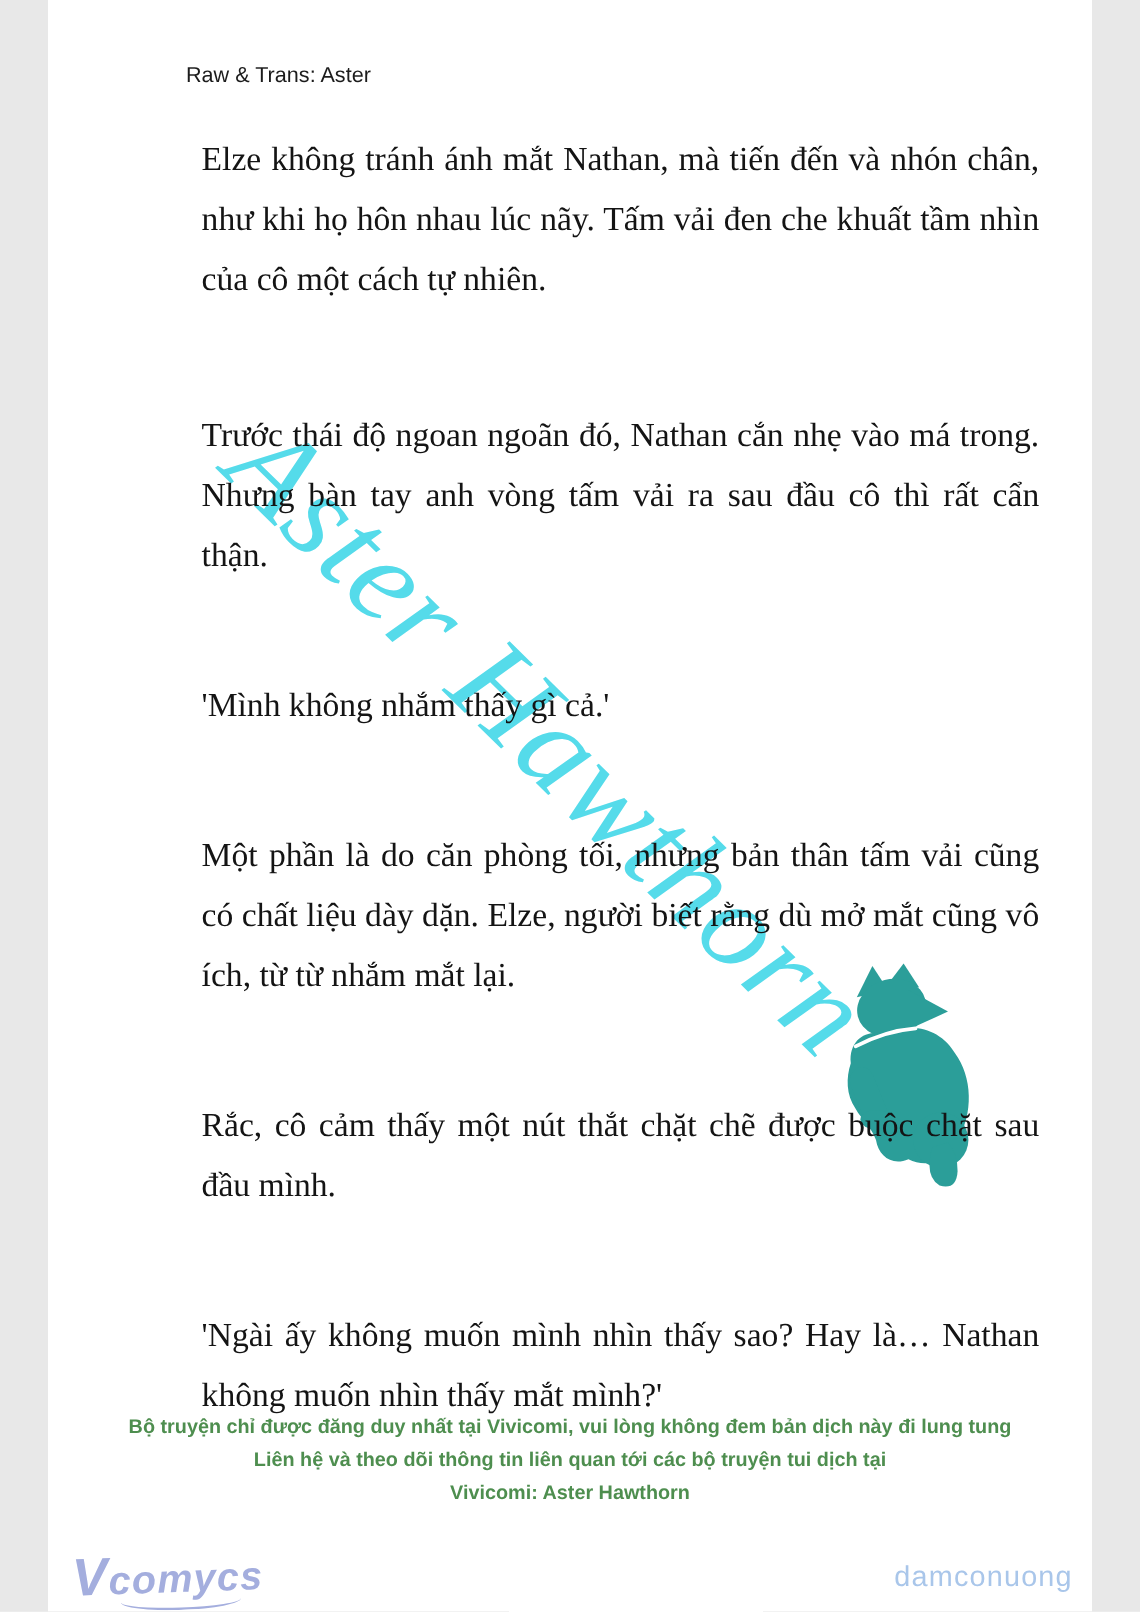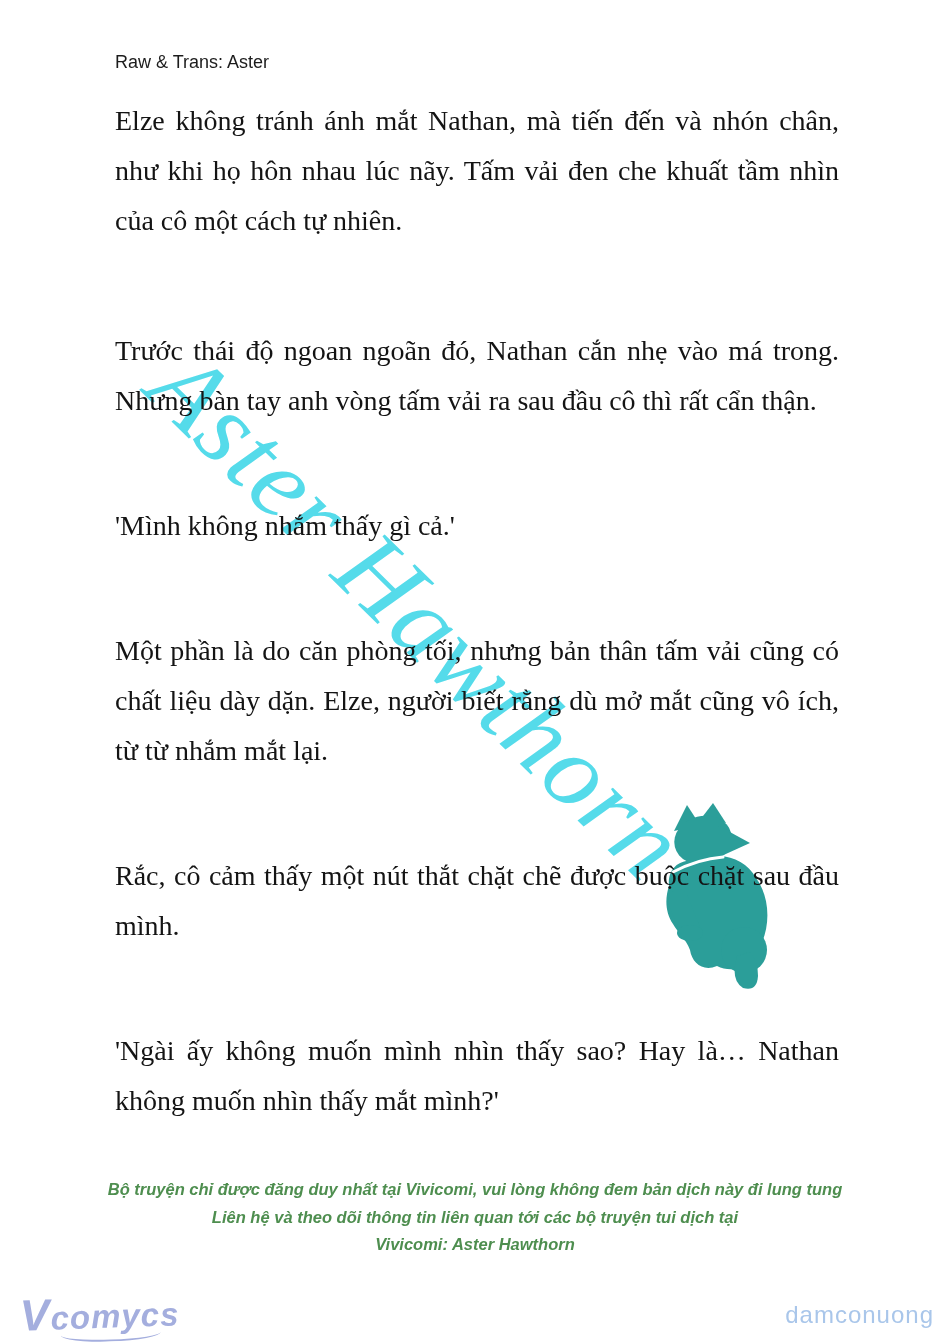--- a/index.html
+++ b/index.html
@@ -1,17 +1,17 @@
 <!DOCTYPE html>
 <html style="--watermark-color: #55dbea; --cat-color: #2b9e99; --notice-color: #4e8e4f; --vcomycs-color: #a4aede; --damconuong-color: #a9c6ea;"><head>
 <meta charset="utf-8">
 <style>
   html,body { margin:0; padding:0; background:#e8e8e8; }
   .page {
-    position:relative; width:950px; height:1343px; margin:0 auto;
+    position:relative; width:870px; height:1343px; margin:0 auto;
     background:#ffffff; overflow:hidden;
     font-family:"Liberation Serif", serif;
   }
   .credit {
     position:absolute; left:115px; top:52px;
     font-family:"Liberation Sans", sans-serif;
     font-size:18px; color:#1c1c1c; z-index:3;
   }
   .watermark {
     position:absolute; left:205px; top:331px;
@@ -24,27 +24,27 @@
   }
   .cat {
     position:absolute; left:653px; top:800px; width:122px; height:190px;
     color:var(--cat-color,#2b9e99); z-index:2;
   }
   .content {
     position:absolute; left:115px; top:96px; width:724px;
     font-size:28px; line-height:50px; color:#141414;
     text-align:justify; z-index:3;
   }
-  .content p { margin:0; }
+  .content p { margin:13px; }
   .content p + p { margin-top:75px; }
   .content p:nth-of-type(2) { margin-top:80px; }
   .footer-notice {
     position:absolute; left:0; top:1176px; width:100%;
     text-align:center; font-family:"Liberation Sans", sans-serif;
-    font-style:italic; font-weight:bold;
+    font-weight:bold;
     font-size:16.5px; line-height:27.5px;
     color:var(--notice-color,#4e8e4f); z-index:3;
   }
   .logo-vcomycs {
     position:absolute; left:20px; top:1288px;
     font-family:"Liberation Sans", sans-serif;
     font-style:italic; font-weight:bold; font-size:33px;
     letter-spacing:1px; color:var(--vcomycs-color,#a4aede); z-index:3;
     transform:rotate(-2deg);
   }

